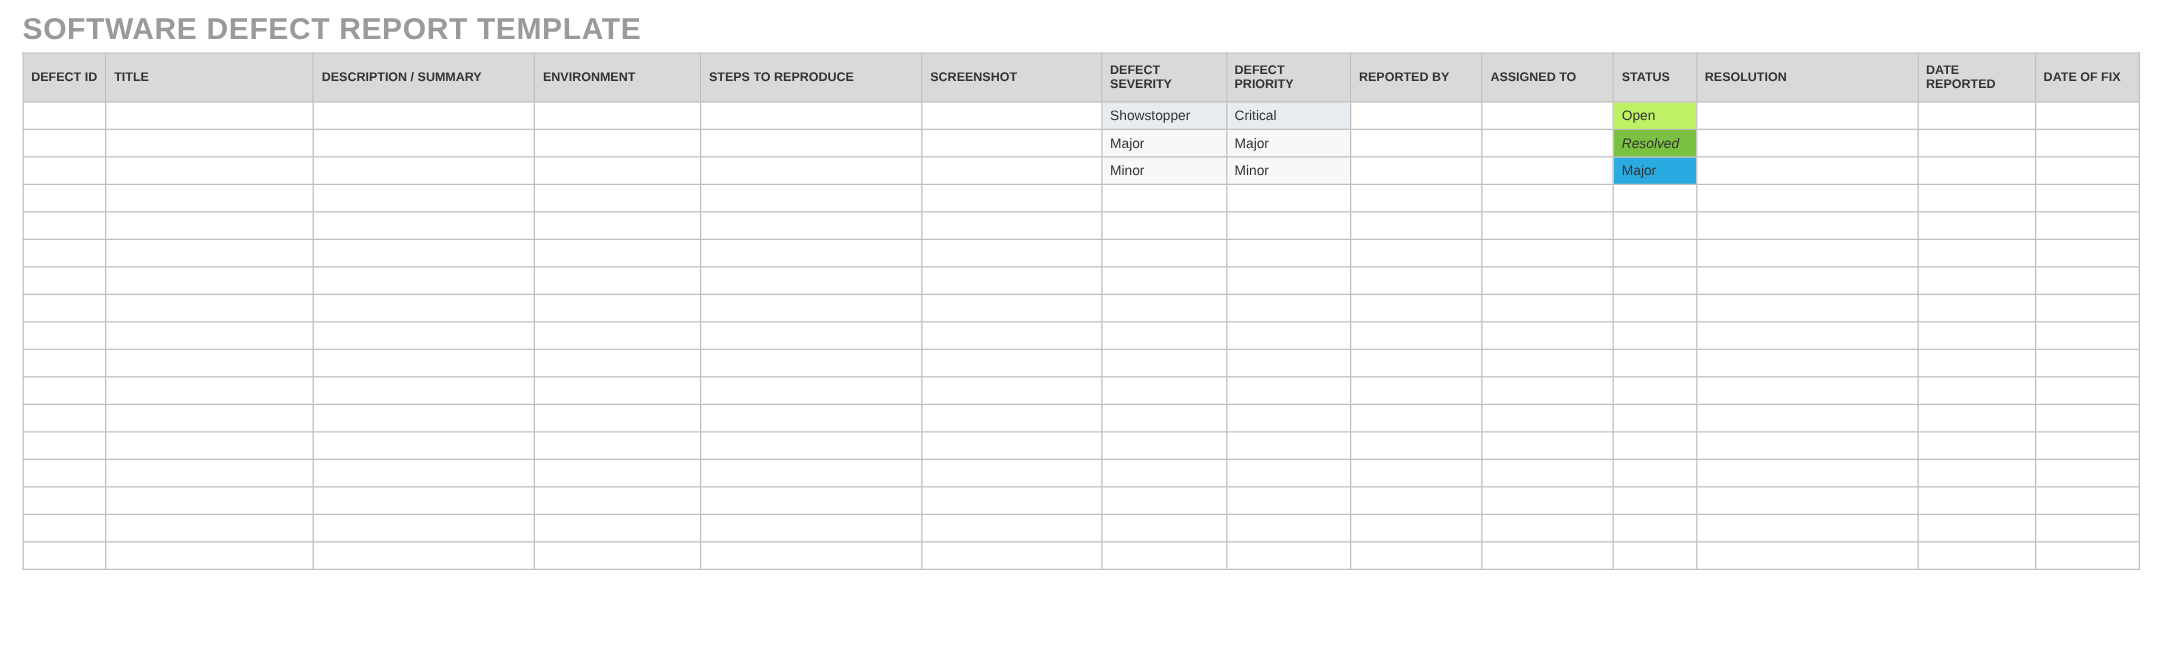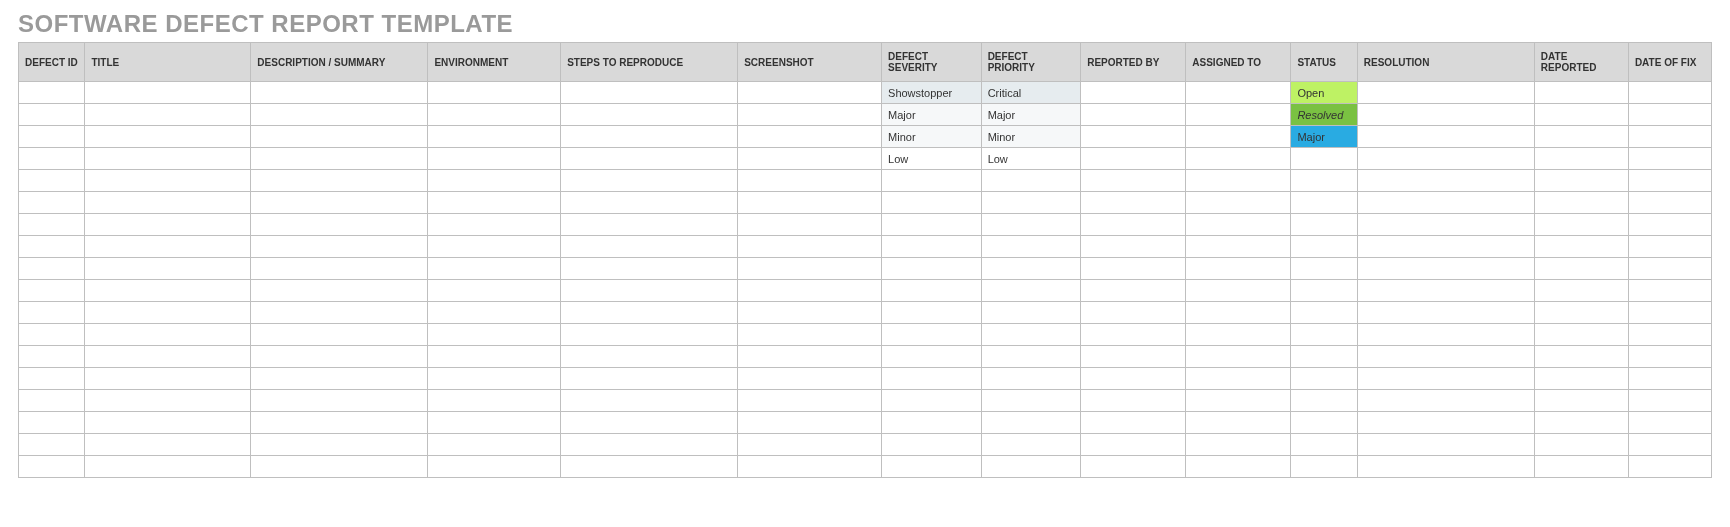--- a/index.html
+++ b/index.html
@@ -152,36 +152,20 @@
         <td></td>
         <td></td>
       </tr>
       <tr>
         <td></td>
         <td></td>
         <td></td>
         <td></td>
         <td></td>
         <td></td>
-        <td>Low</td>
-        <td>Low</td>
-        <td></td>
-        <td></td>
-        <td></td>
-        <td></td>
-        <td></td>
-        <td></td>
-      </tr>
-      <tr>
-        <td></td>
-        <td></td>
-        <td></td>
-        <td></td>
-        <td></td>
-        <td></td>
         <td></td>
         <td></td>
         <td></td>
         <td></td>
         <td></td>
         <td></td>
         <td></td>
         <td></td>
       </tr>
       <tr>

